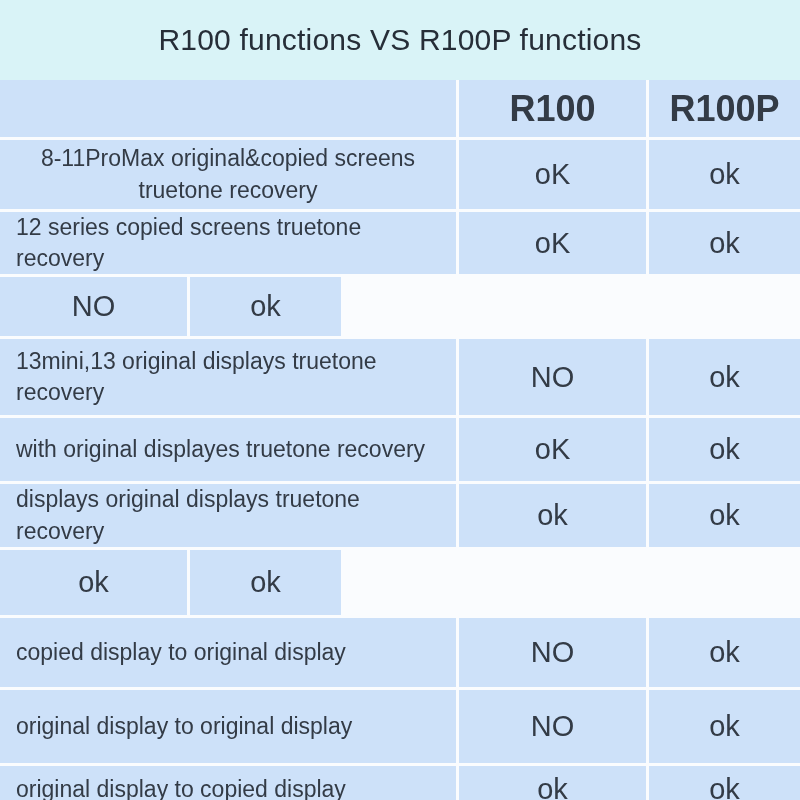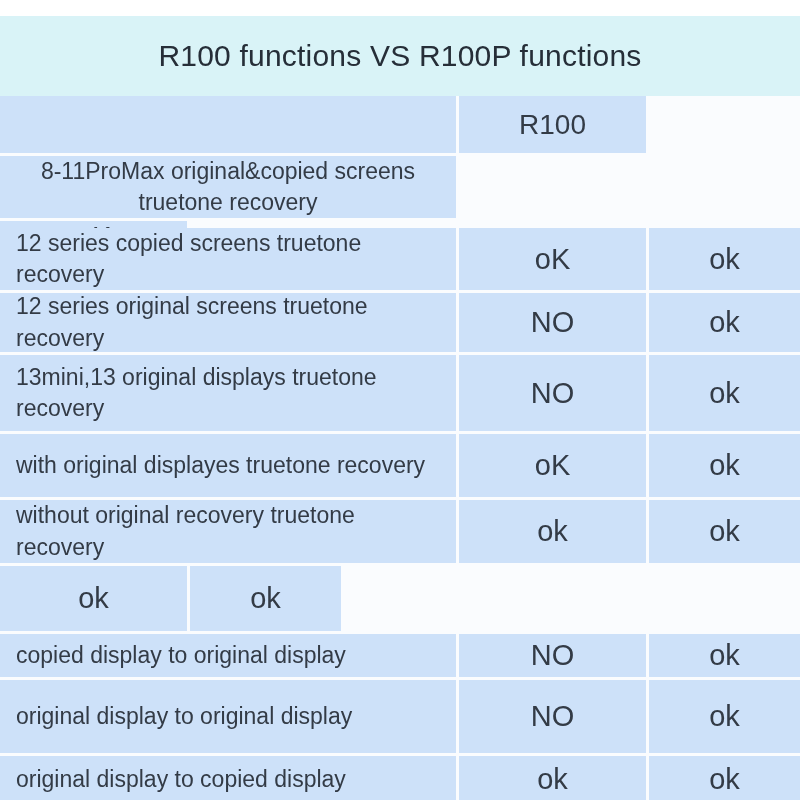--- a/index.html
+++ b/index.html
@@ -12,21 +12,21 @@
   * { margin: 0; padding: 0; box-sizing: border-box; }
   html, body { background: #ffffff; }
   body {
     width: 800px; height: 800px; overflow: hidden;
     font-family: "Liberation Sans", sans-serif;
     color: var(--text);
   }
   .page { width: 800px; height: 800px; background: #ffffff; }
 
   .title-bar {
-    margin-top: 16px;
+    margin-top: 0;
     height: 80px; width: 800px;
     background: var(--title-bg);
     display: flex; align-items: center; justify-content: center;
     font-size: 30px; color: var(--title-text);
     letter-spacing: 0.2px;
   }
 
   .table {
     width: 800px;
     background: var(--line);
@@ -36,81 +36,81 @@
   .cell {
     background: var(--cell-bg);
     display: flex; align-items: center;
   }
   .c1 { width: 456px; padding-left: 16px; padding-right: 12px;
         font-size: 23px; line-height: 1.35; }
   .c1.center { justify-content: center; text-align: center;
         padding-left: 26px; padding-right: 26px; }
   .c2 { width: 187px; justify-content: center; font-size: 29px; }
   .c3 { width: 151px; justify-content: center; font-size: 29px; }
-  .header .c2, .header .c3 { font-size: 28px; }
+  .header .c2, .header .c3 { font-size: 36px; font-weight: bold; }
 
   
   .row:nth-child(1)  { height: 57px; }
-  .row:nth-child(2)  { height: 69px; flex-direction: column; }
+  .row:nth-child(2)  { height: 69px; }
   .row:nth-child(3)  { height: 62px; }
   .row:nth-child(4)  { height: 59px; }
   .row:nth-child(5)  { height: 76px; }
   .row:nth-child(6)  { height: 63px; }
   .row:nth-child(7)  { height: 63px; }
   .row:nth-child(8)  { height: 65px; }
-  .row:nth-child(9)  { height: 43px; }
+  .row:nth-child(9)  { height: 69px; }
   .row:nth-child(10) { height: 73px; }
   .row:nth-child(11) { height: 47px; }
 </style>
 </head>
 <body>
 
 <div class="page">
 
   <div class="title-bar">R100 functions VS R100P functions</div>
 
   <div class="table">
 
     <div class="row header">
       <div class="cell c1"></div>
       <div class="cell c2">R100</div>
+      <div class="cell c3">R100P</div>
     </div>
 
     <div class="row">
       <div class="cell c1 center">8-11ProMax original&amp;copied screens truetone recovery</div>
       <div class="cell c2">oK</div>
       <div class="cell c3">ok</div>
     </div>
 
     <div class="row">
       <div class="cell c1">12 series copied screens truetone recovery</div>
       <div class="cell c2">oK</div>
       <div class="cell c3">ok</div>
     </div>
 
     <div class="row">
-      <div class="cell c1">12 series original screens truetone recovery</div>
       <div class="cell c2">NO</div>
       <div class="cell c3">ok</div>
     </div>
 
     <div class="row">
       <div class="cell c1">13mini,13 original displays truetone recovery</div>
       <div class="cell c2">NO</div>
       <div class="cell c3">ok</div>
     </div>
 
     <div class="row">
       <div class="cell c1">with original displayes truetone recovery</div>
       <div class="cell c2">oK</div>
       <div class="cell c3">ok</div>
     </div>
 
     <div class="row">
-      <div class="cell c1">without original recovery truetone recovery</div>
+      <div class="cell c1">displays original displays truetone recovery</div>
       <div class="cell c2">ok</div>
       <div class="cell c3">ok</div>
     </div>
 
     <div class="row">
       <div class="cell c2">ok</div>
       <div class="cell c3">ok</div>
     </div>
 
     <div class="row">

